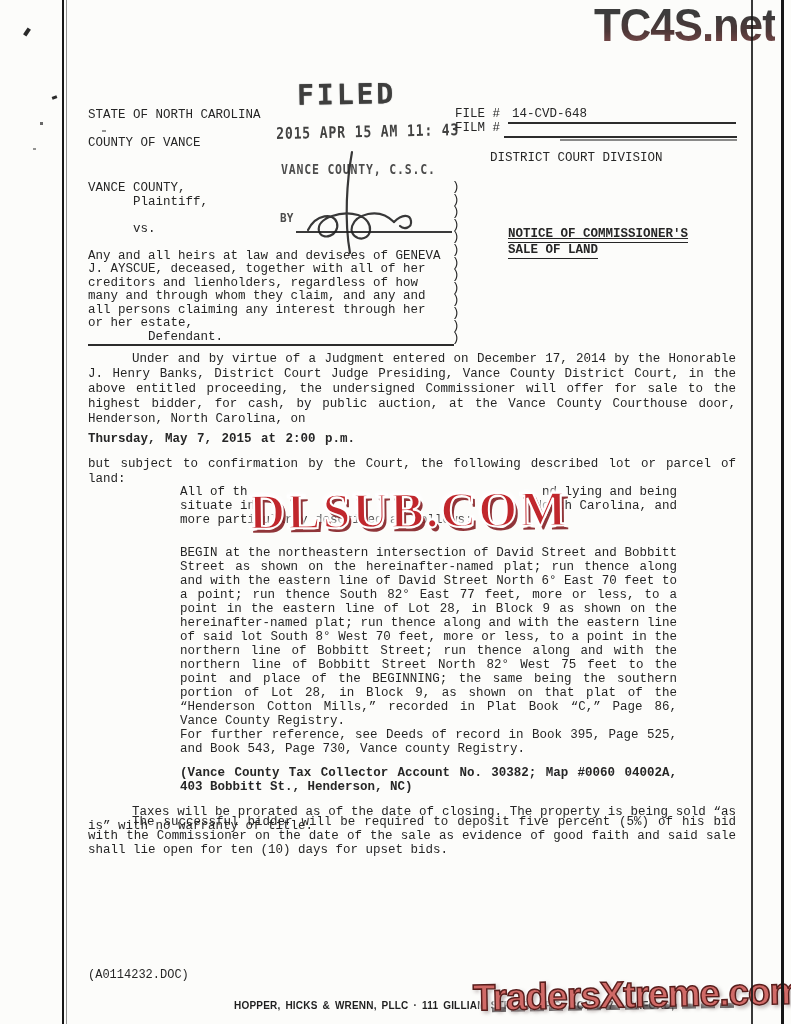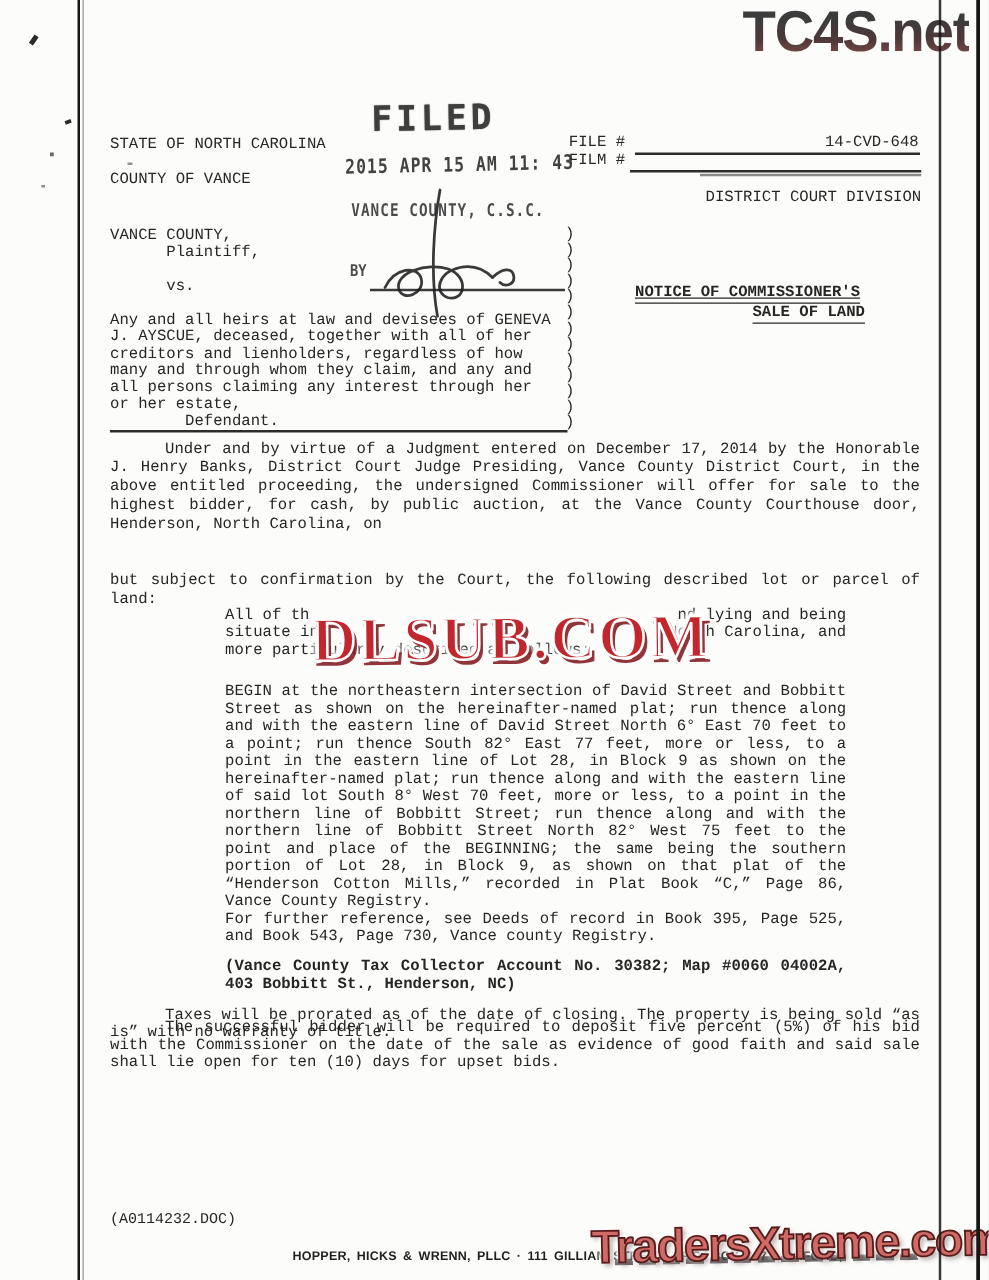--- a/index.html
+++ b/index.html
@@ -3,21 +3,21 @@
 <meta charset="utf-8">
 <style>
   html,body{margin:0;padding:0;background:#e8e8e6;}
   #page{position:relative;width:791px;height:1024px;background:#fcfcfa;overflow:hidden;
         font-family:"Liberation Mono","DejaVu Sans Mono",monospace;color:#262626;}
   .abs{position:absolute;}
   .mono{font-size:12.5px;line-height:14px;}
   .j{text-align:justify;}
   .pre{white-space:pre;}
   .b{font-weight:bold;}
-  .ctr{text-align:right;}
+  .ctr{text-align:left;}
   
   .vline{position:absolute;top:0;height:1024px;background:#161616;z-index:6;}
   
   .stamp{color:#2e2e2e;font-family:"DejaVu Sans Mono","Liberation Mono",monospace;font-weight:bold;z-index:2;}
   #filed-stamp{left:297px;top:78px;font-size:28px;letter-spacing:3px;transform:rotate(-1deg);
                text-shadow:0 0 1px #555;opacity:.92;}
   #date-stamp{left:276px;top:124px;font-size:16px;transform:scaleX(.82) rotate(-1deg);transform-origin:left top;
               letter-spacing:1px;opacity:.9;}
   #office-stamp{left:281px;top:161px;font-size:14px;transform:scaleX(.82);transform-origin:left top;
                 letter-spacing:1px;opacity:.85;}
@@ -117,20 +117,21 @@
 
   <div class="abs mono b" style="left:508px;top:227px;width:184px;text-decoration:underline;">
     <span class="u-inline">NOTICE OF COMMISSIONER'S</span>
   </div>
   <div class="abs mono b ctr" style="left:508px;top:243px;width:184px;">
     <span class="u-inline">SALE OF LAND</span>
   </div>
 
   <div class="abs mono j" style="left:88px;top:352px;width:648px;line-height:15px;text-indent:44px;">Under and by virtue of a Judgment entered on December 17, 2014 by the Honorable J. Henry Banks, District Court Judge Presiding, Vance County District Court, in the above entitled proceeding, the undersigned Commissioner will offer for sale to the highest bidder, for cash, by public auction, at the Vance County Courthouse door, Henderson, North Carolina, on</div>
 
+  <div class="abs mono b ctr" style="left:88px;top:432px;width:648px;word-spacing:2px;">Thursday, May 7, 2015 at 2:00 p.m.</div>
 
   <div class="abs mono j" style="left:88px;top:457px;width:648px;line-height:14.5px;">but subject to confirmation by the Court, the following described lot or parcel of land:</div>
 
   <div class="abs mono" style="left:180px;top:485px;width:497px;line-height:14px;">
     <div class="introrow">
       <span>All of th</span>
       <span>nd lying and being</span>
     </div>
     <div class="introrow">
       <span>situate in</span>

